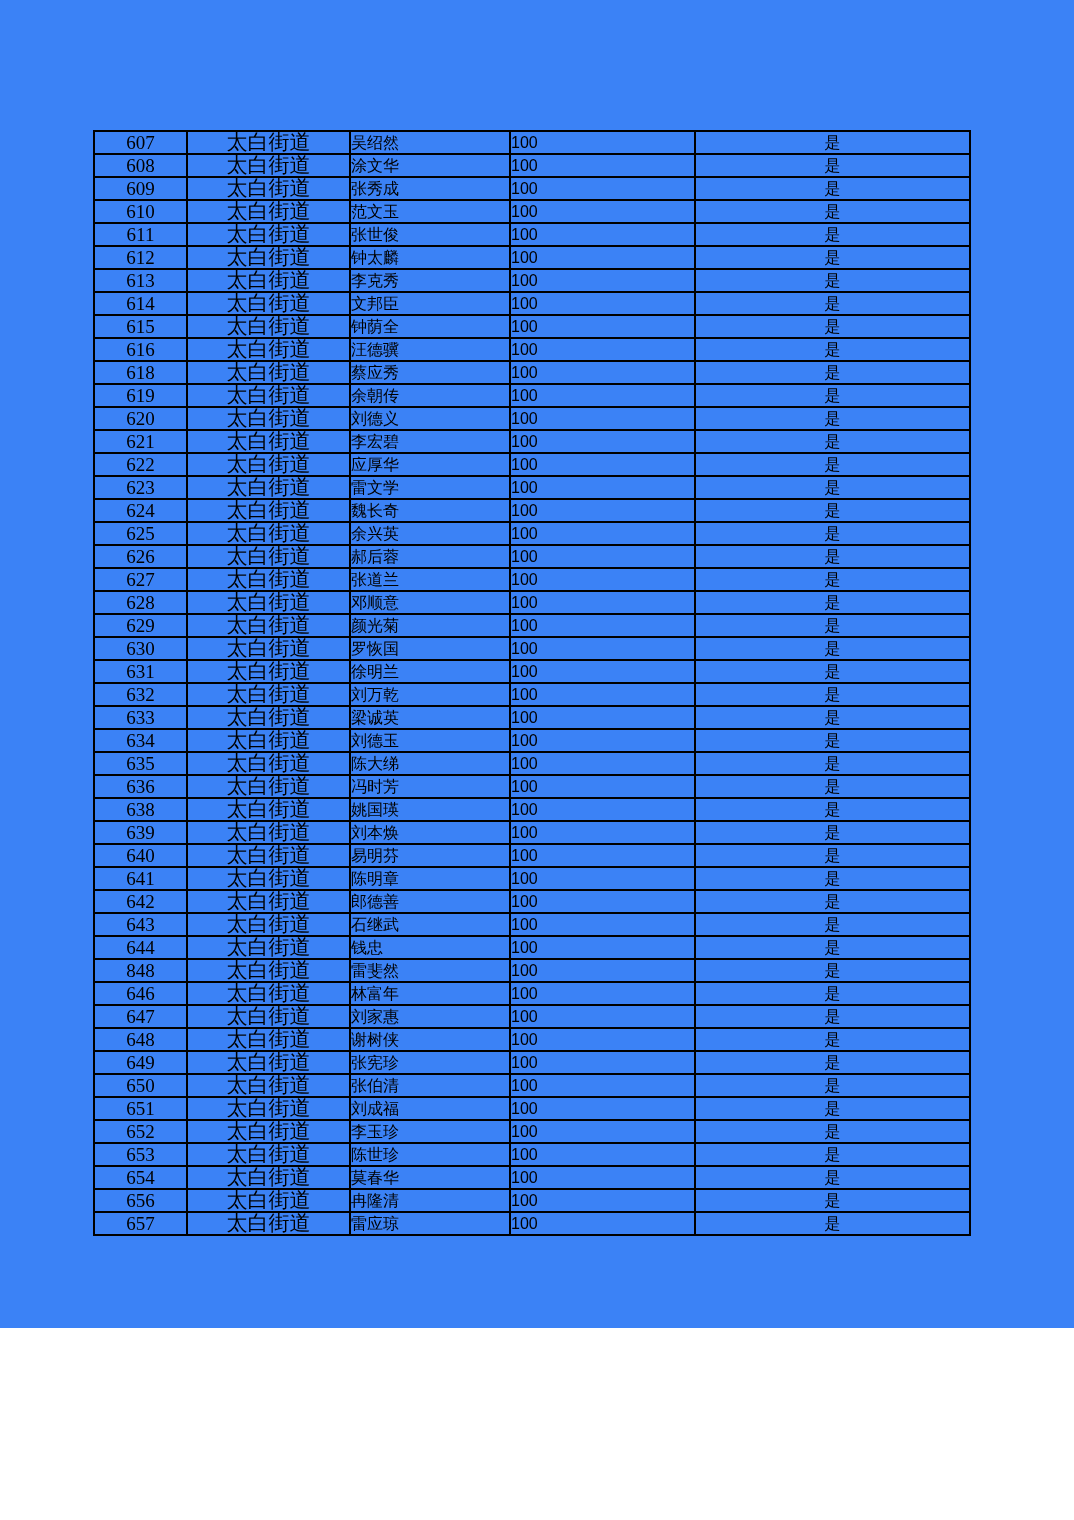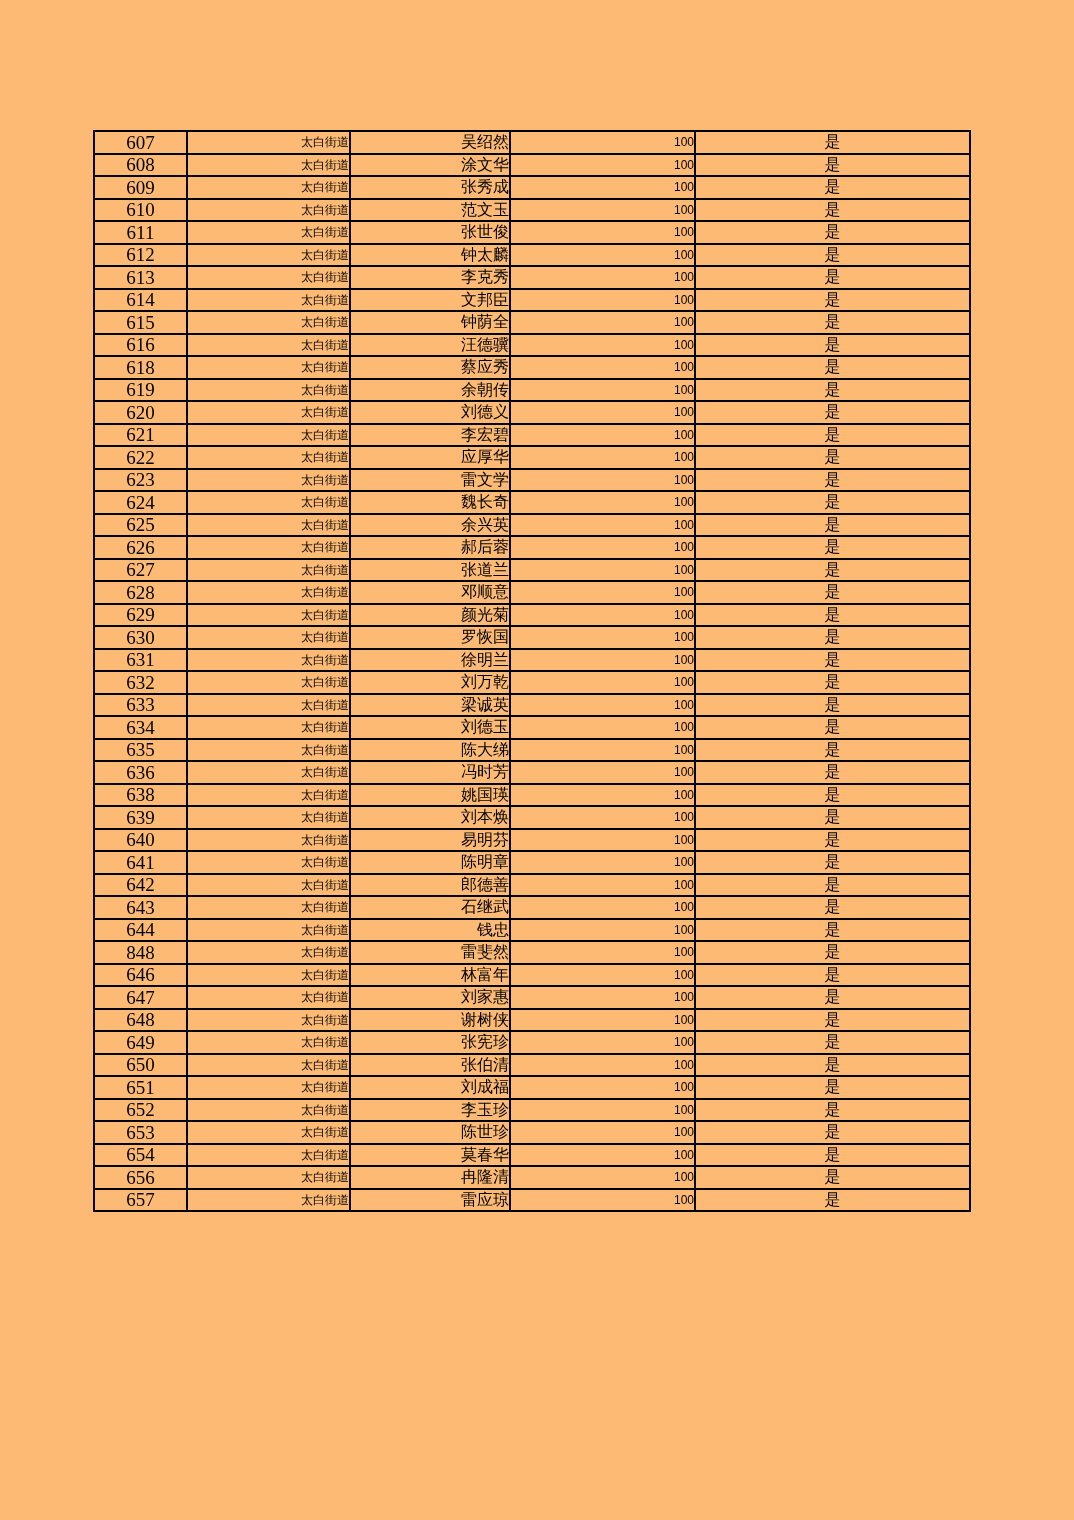--- a/index.html
+++ b/index.html
@@ -8,22 +8,22 @@
   }
   body {
     width: 1074px;
     height: 1520px;
     background: #ffffff;
     overflow: hidden;
   }
   .page {
     position: relative;
     width: 1074px;
-    height: 1520px;
-    background: #fdba74;
+    height: 1328px;
+    background: #3b82f6;
   }
   table.records {
     position: absolute;
     left: 93px;
     top: 130px;
     width: 876px;
     border-collapse: collapse;
     table-layout: fixed;
   }
   table.records td {
@@ -36,37 +36,37 @@
     overflow: hidden;
     color: #000000;
     line-height: 1;
   }
   td.c-no {
     text-align: center;
     font-family: "Liberation Serif", serif;
     font-size: 19px;
   }
   td.c-street {
-    text-align: right;
+    text-align: center;
     padding-left: 6px;
     font-family: "Liberation Serif", serif;
-    font-size: 12px;
+    font-size: 21px;
   }
   td.c-name {
-    text-align: right;
+    text-align: left;
     padding-left: 6px;
     font-family: "Liberation Serif", serif;
     font-size: 16px;
     margin-top: 24px;
   }
   td.c-score {
-    text-align: right;
+    text-align: left;
     padding-left: 4px;
     font-family: "Liberation Sans", sans-serif;
-    font-size: 12px;
+    font-size: 16px;
   }
   td.c-flag {
     text-align: center;
     font-family: "Liberation Serif", serif;
     font-size: 16px;
   }
 </style>
 </head>
 <body>
 

